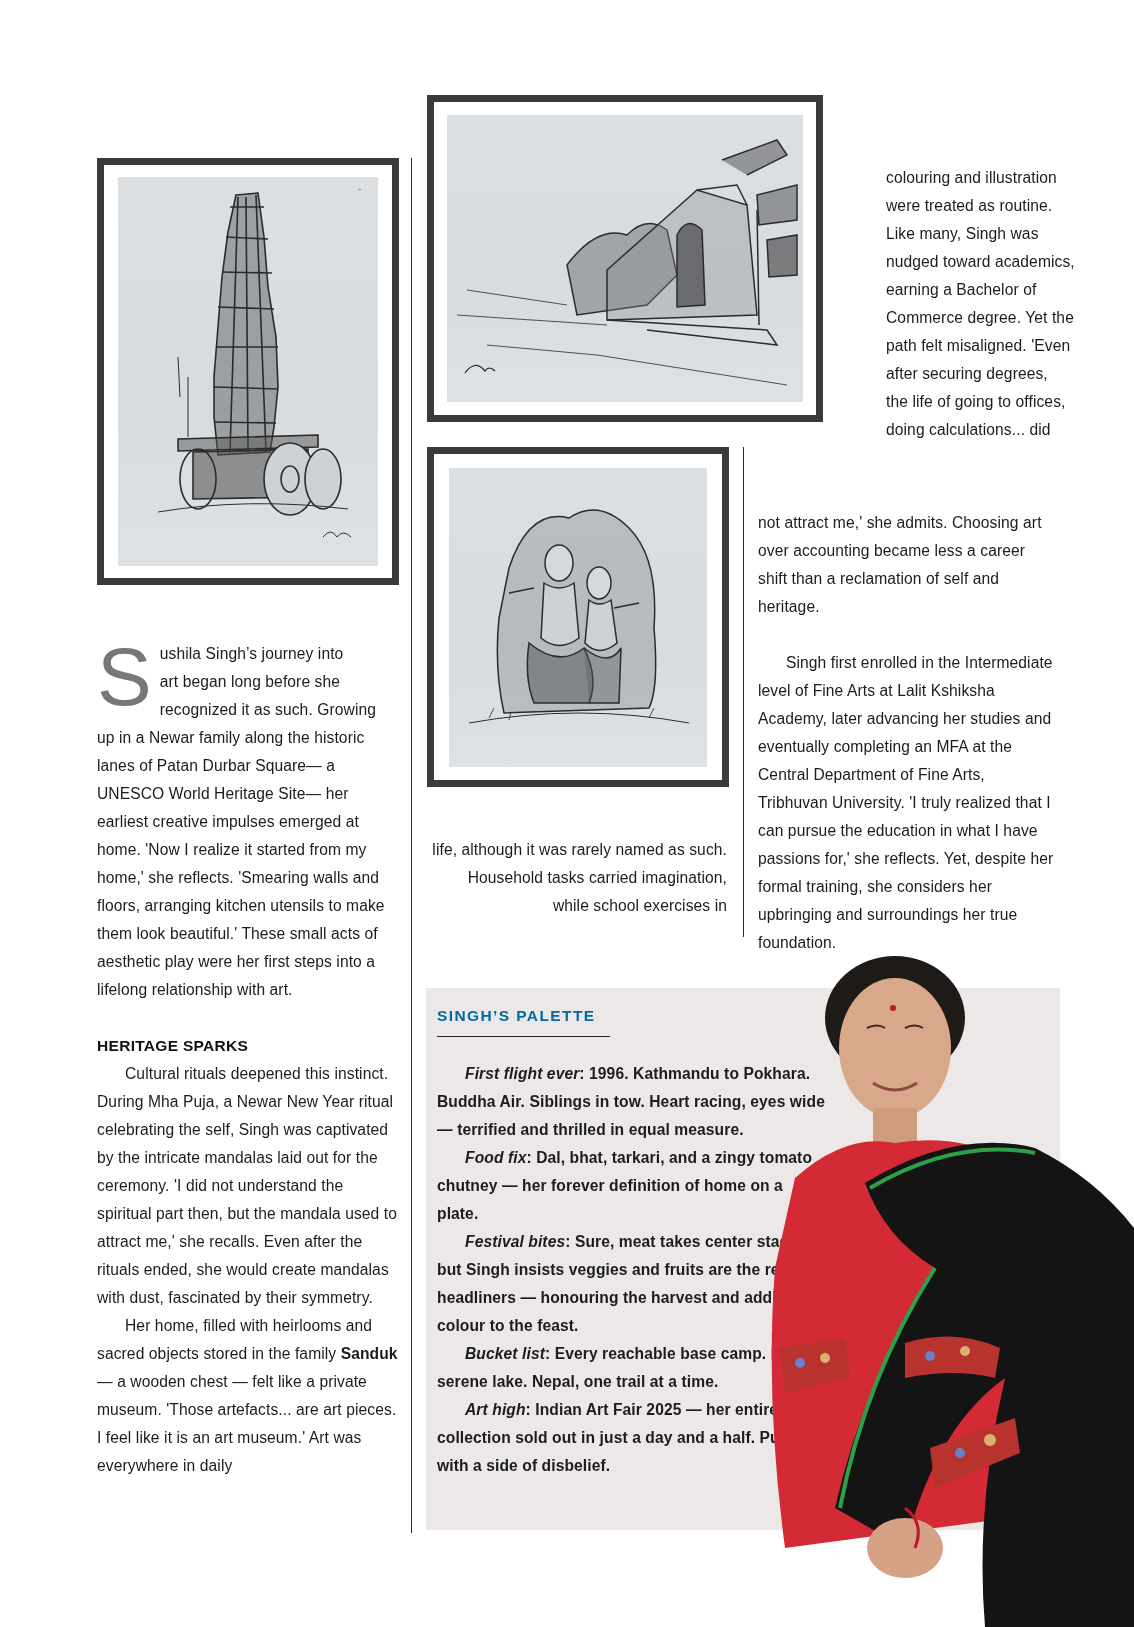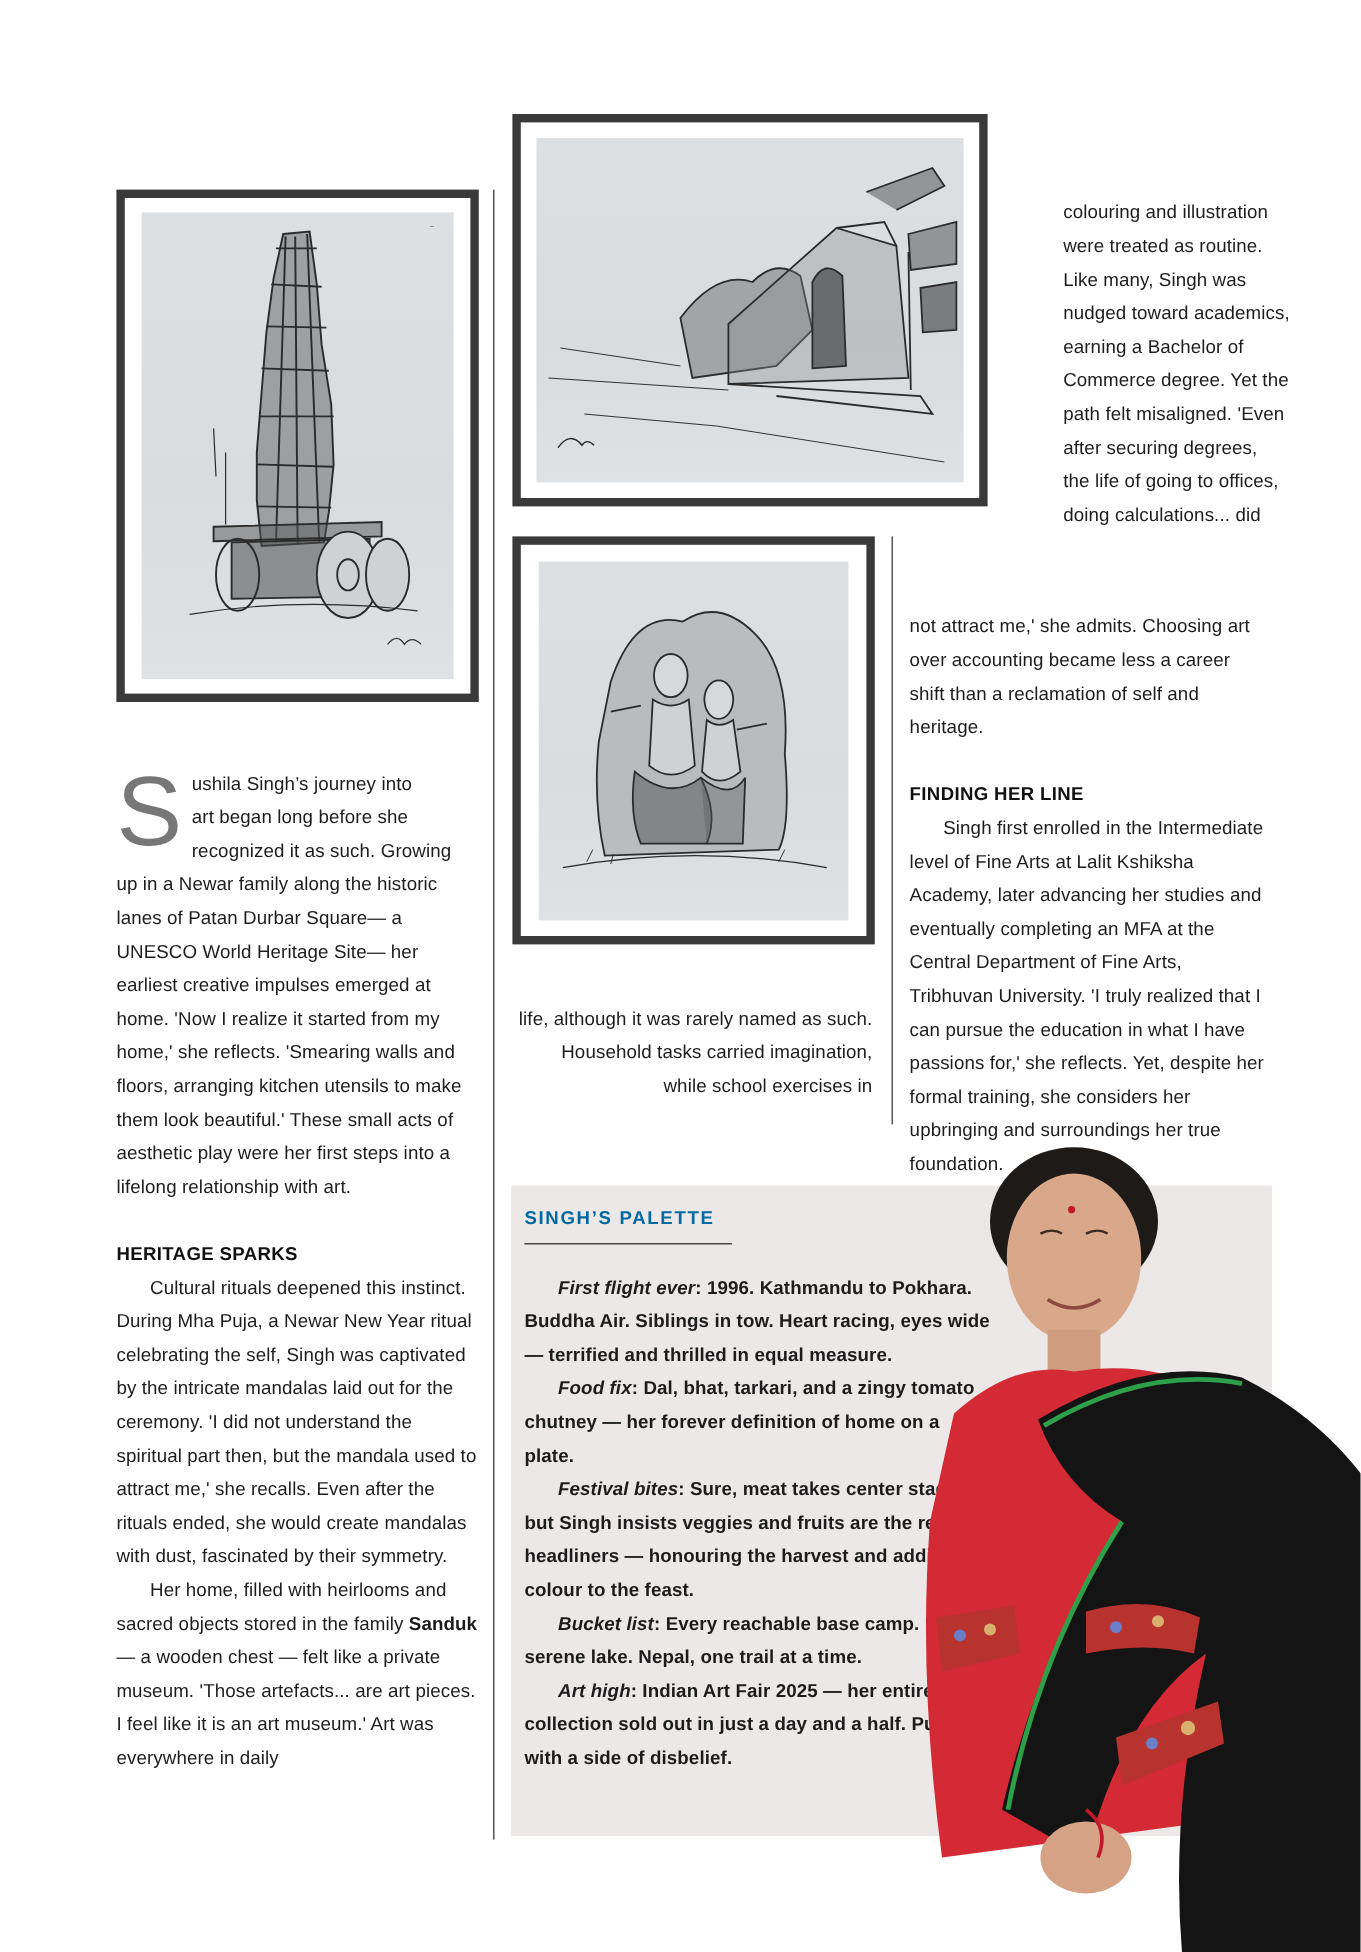--- a/index.html
+++ b/index.html
@@ -117,21 +117,20 @@
   <p>Commerce degree. Yet the</p>
   <p>path felt misaligned. 'Even</p>
   <p>after securing degrees,</p>
   <p>the life of going to offices,</p>
   <p>doing calculations... did</p>
 </div>
 
 <div class="text" style="position:absolute; left:758px; top:468px; width:300px;margin-top:41px;">
   <p>not attract me,' she admits. Choosing art over accounting became less a career shift than a reclamation of self and heritage.</p>
   <p style="height:28px;"></p>
-  <p class="head">FINDING HER LINE</p>
   <p class="indent">Singh first enrolled in the Intermediate level of Fine Arts at Lalit Kshiksha Academy, later advancing her studies and eventually completing an MFA at the Central Department of Fine Arts, Tribhuvan University. 'I truly realized that I can pursue the education in what I have passions for,' she reflects. Yet, despite her formal training, she considers her upbringing and surroundings her true foundation.</p>
 </div>
 
 <div class="palette-box"></div>
 <div class="palette-title">SINGH’S PALETTE</div>
 <div class="palette-underline"></div>
 <div class="text palette-text">
   <p class="indent"><b>First flight ever</b><span>: 1996. Kathmandu to Pokhara. Buddha Air. Siblings in tow. Heart racing, eyes wide — terrified and thrilled in equal measure.</span></p>
   <p class="indent"><b>Food fix</b><span>: Dal, bhat, tarkari, and a zingy tomato chutney — her forever definition of home on a plate.</span></p>
   <p class="indent"><b>Festival bites</b><span>: Sure, meat takes center stage, but Singh insists veggies and fruits are the real headliners — honouring the harvest and adding colour to the feast.</span></p>

